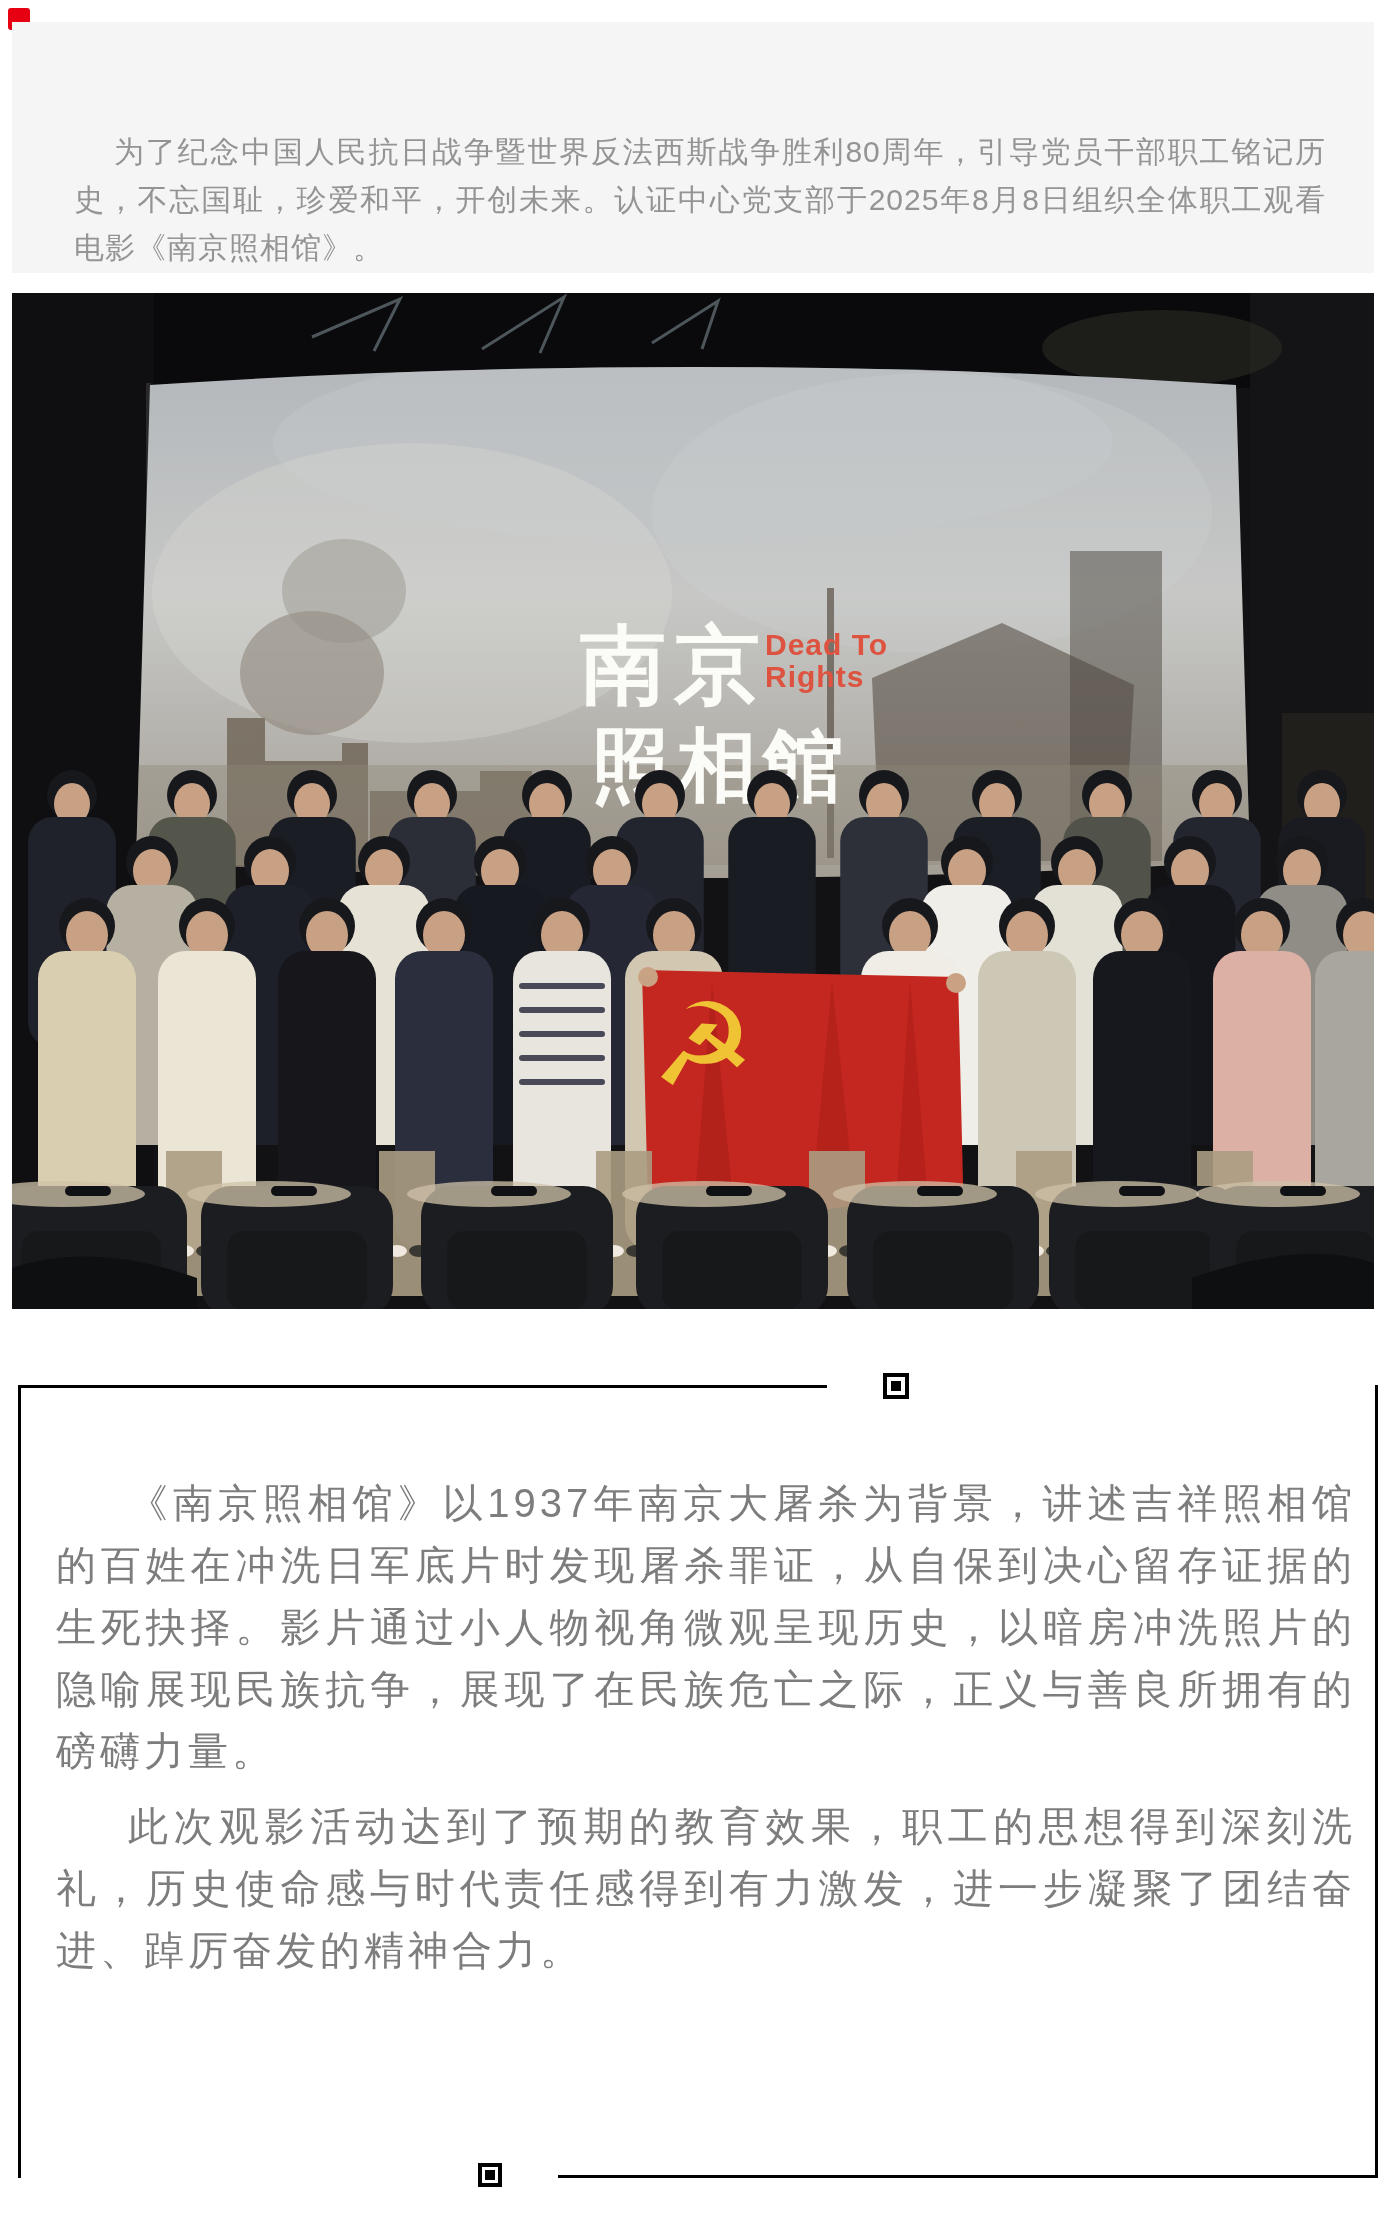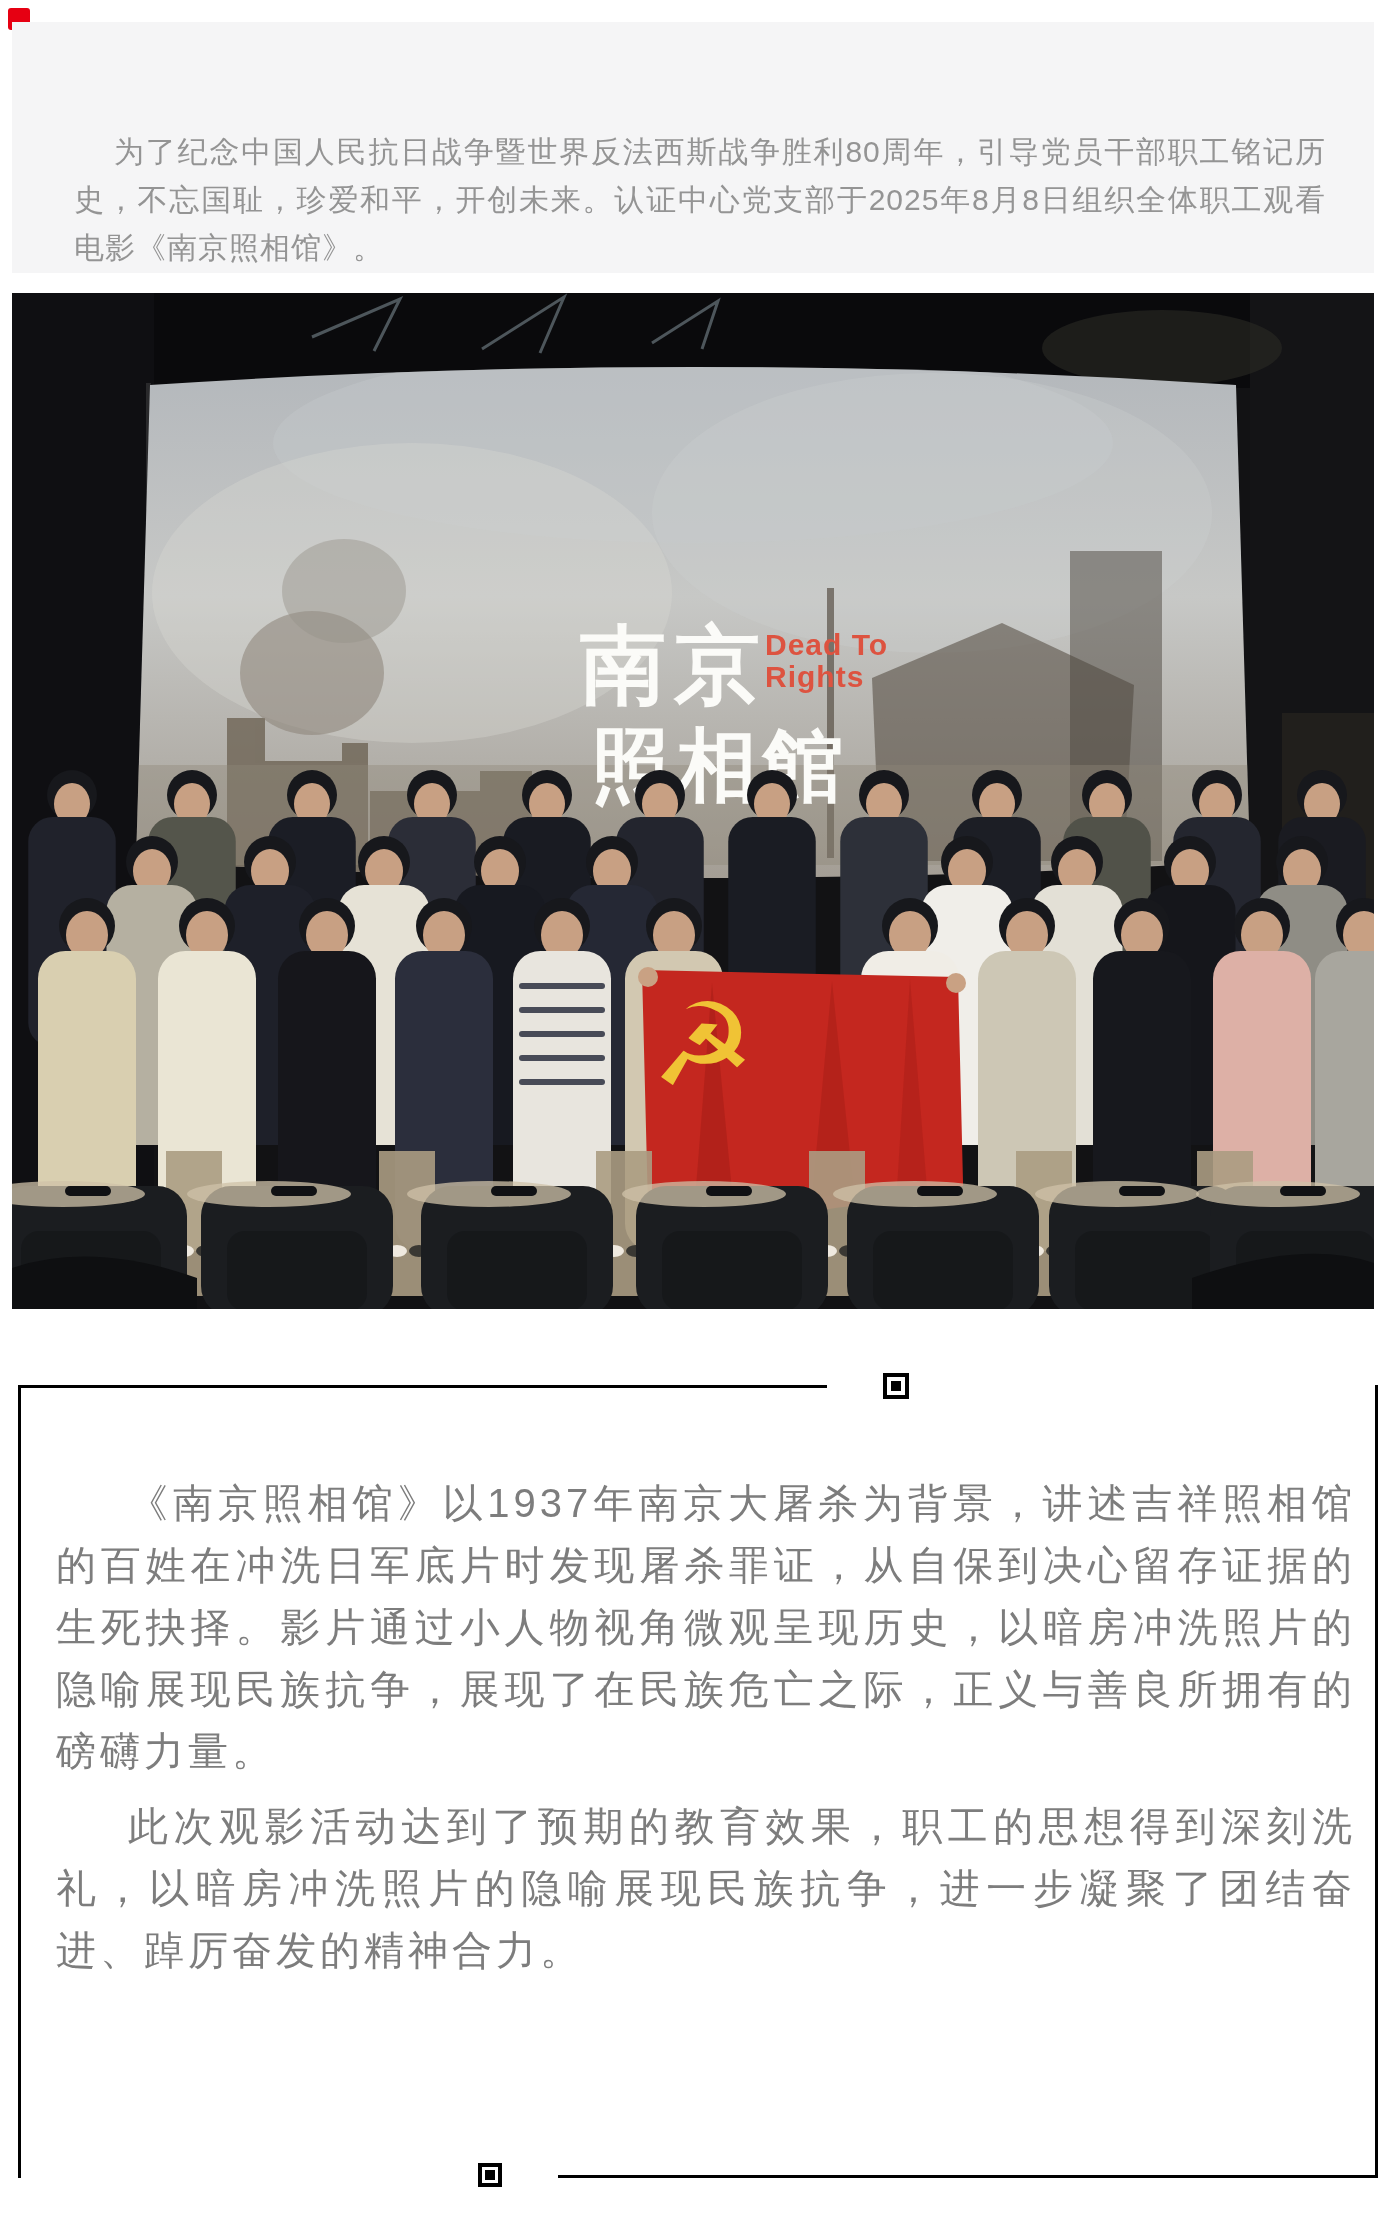--- a/index.html
+++ b/index.html
@@ -345,16 +345,16 @@
   <div class="abs frame-line" id="frame-bottom"></div>
   <div class="abs ornament" id="ornament-top">
       <div class="dot"></div>
     </div>
   <div class="abs ornament" id="ornament-bottom">
       <div class="dot"></div>
     </div>
 
   <div class="abs" id="article-body">
     <p>《南京照相馆》以1937年南京大屠杀为背景，讲述吉祥照相馆的百姓在冲洗日军底片时发现屠杀罪证，从自保到决心留存证据的生死抉择。影片通过小人物视角微观呈现历史，以暗房冲洗照片的隐喻展现民族抗争，展现了在民族危亡之际，正义与善良所拥有的磅礴力量。</p>
-    <p>此次观影活动达到了预期的教育效果，职工的思想得到深刻洗礼，以暗房冲洗照片的隐喻展现民族抗争，进一步凝聚了团结奋进、踔厉奋发的精神合力。</p>
+    <p>此次观影活动达到了预期的教育效果，职工的思想得到深刻洗礼，历史使命感与时代责任感得到有力激发，进一步凝聚了团结奋进、踔厉奋发的精神合力。</p>
   </div>
 
 </div>
 
 </body></html>

